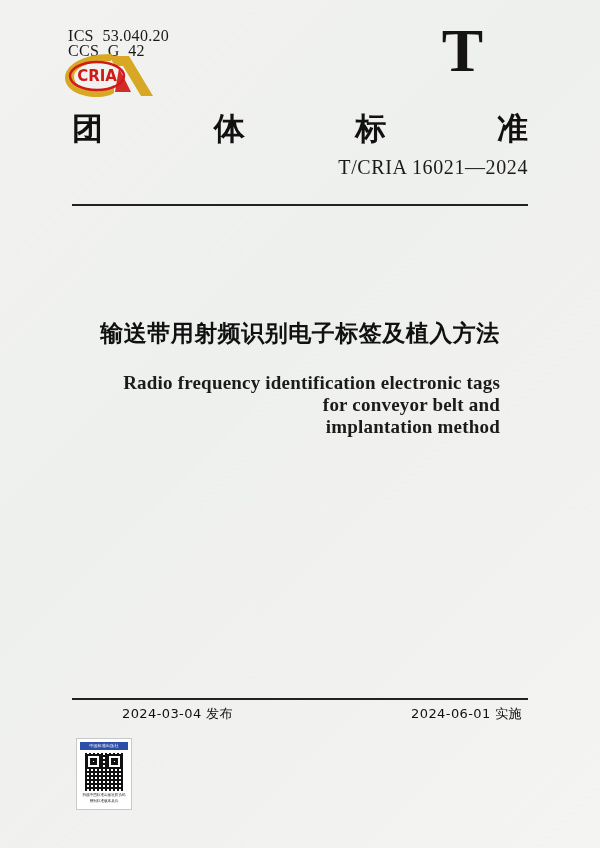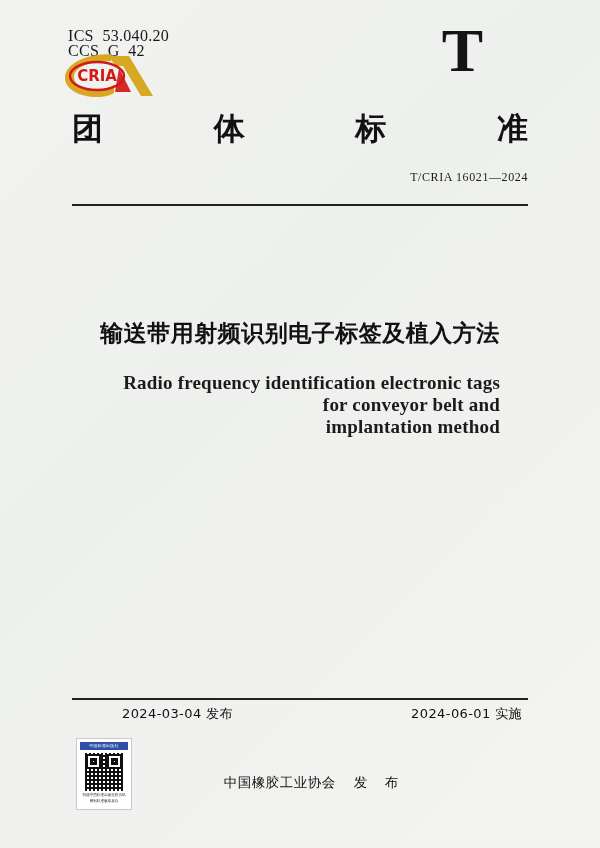--- a/index.html
+++ b/index.html
@@ -71,23 +71,23 @@
     font-weight: 700;
     color: #111111;
     letter-spacing: 0;
   }
   .tuanti span { display: inline-block; }
 
   
   .std-no {
     position: absolute;
     right: 72px;
-    top: 170px;
-    font-family: "Liberation Serif", serif;
-    font-size: 12px;
+    top: 156px;
+    font-family: "Liberation Serif", serif;
+    font-size: 20px;
     color: #1a1a1a;
     letter-spacing: .6px;
   }
 
   
   .rule-top {
     position: absolute;
     left: 72px;
     top: 204px;
     width: 456px;
@@ -254,23 +254,20 @@
   <div class="title-en">
     <div>Radio frequency identification electronic tags for conveyor belt and</div>
     <div>implantation method</div>
   </div>
 
   <div class="date-issue">2024-03-04 发布</div>
   <div class="date-impl">2024-06-01 实施</div>
 
   <div class="publishers">
     <div class="row">
-      <span>中国橡胶工业协会</span><span class="pub-verb">发  布</span>
-    </div>
-    <div class="row">
       
     </div>
   </div>
 
   <div class="seal">
     <div class="seal-head">中国标准出版社</div>
     <div class="qr"></div>
     <div class="seal-foot">扫描中国标准出版社防伪码</div>
     <div class="seal-foot">辨别标准版本真伪</div>
   </div>

